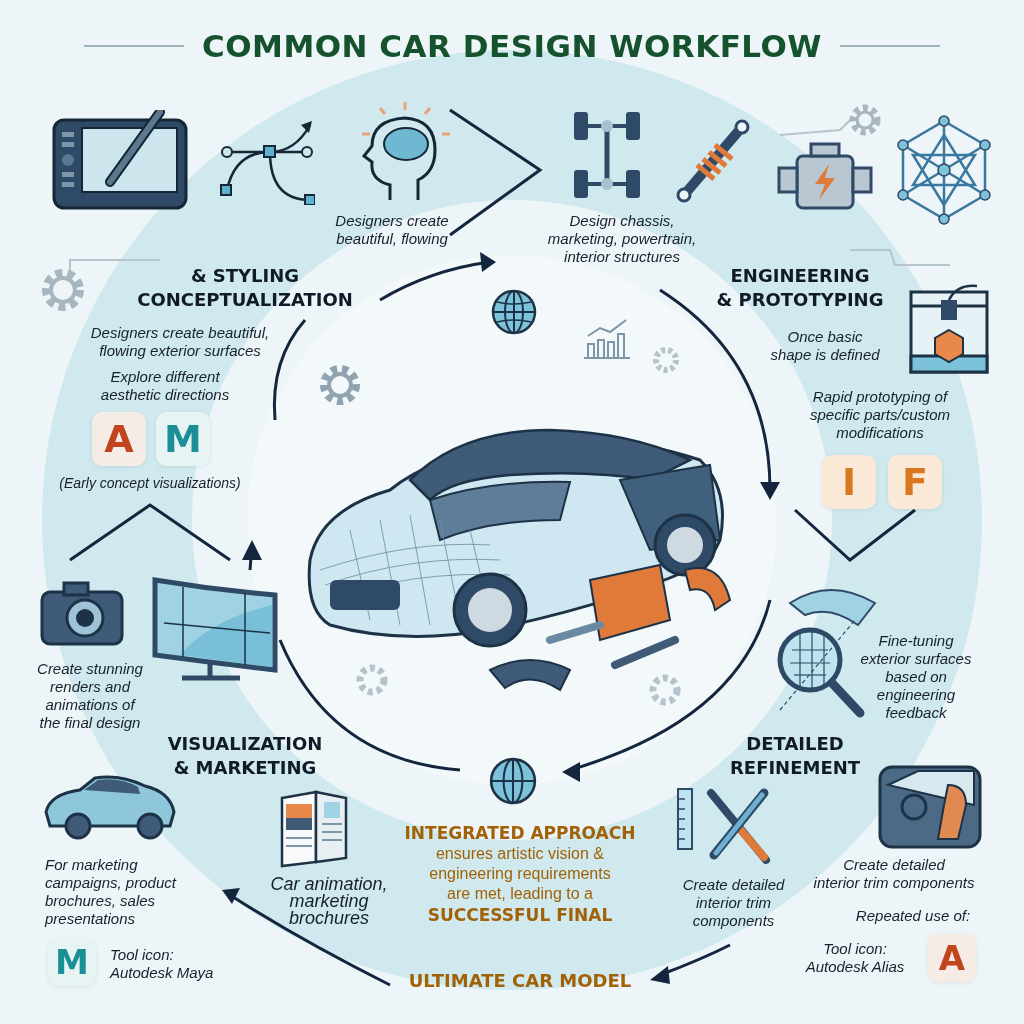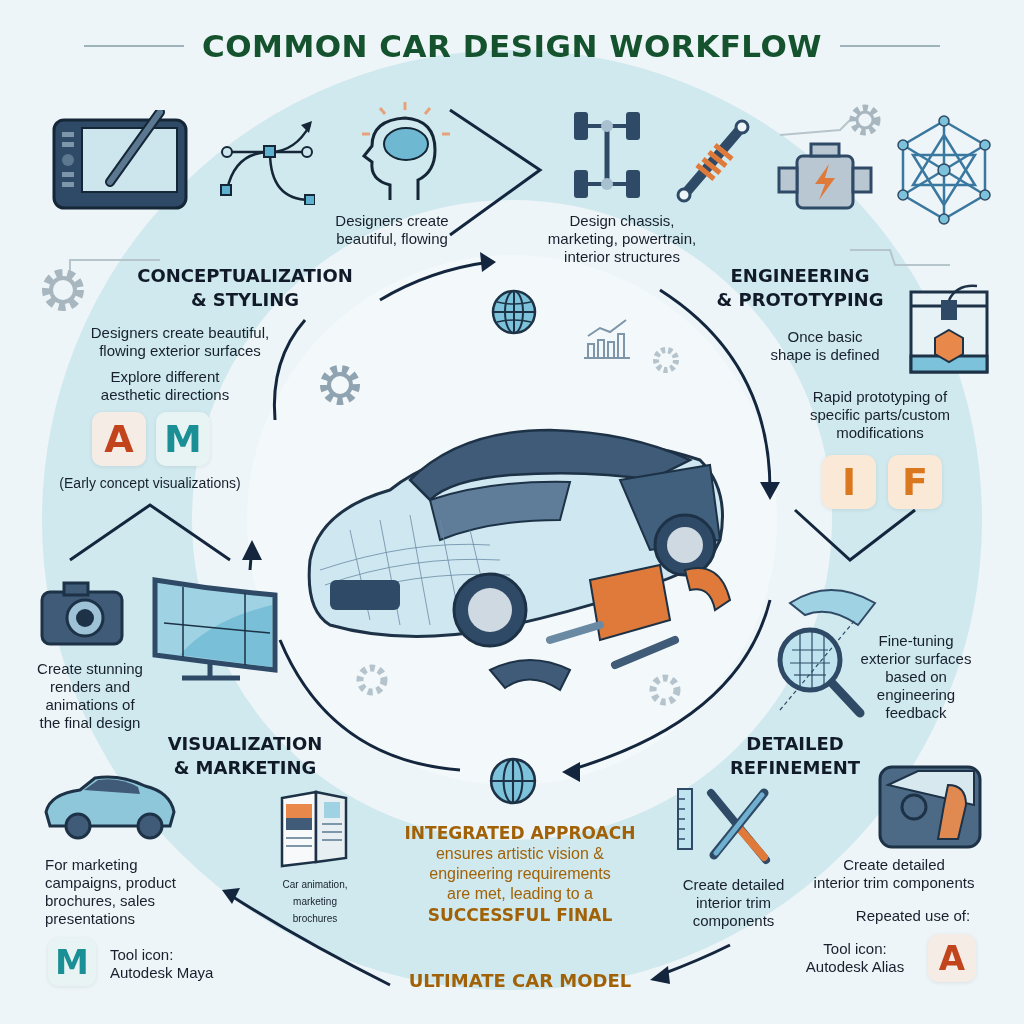--- a/index.html
+++ b/index.html
@@ -19,21 +19,21 @@
   .title {
     font-family: "DejaVu Sans", sans-serif;
     font-weight: bold; font-size: 31px; letter-spacing: 0.5px; color: #14532d;
   }
   .stage-title {
     font-family: "DejaVu Sans", sans-serif;
     font-weight: bold; font-size: 18px; line-height: 24px; color: #111a28;
     text-align: center; white-space: nowrap;
   }
   .txt {
-    font-size: 15px; line-height: 18px; color: #17202c; text-align: center;
+    font-size: 15px; line-height: 18px; color: #17202c; text-align: center; font-style: italic;
   }
   .txt-l { text-align: left; }
   .txt-r { }
   .tool-badge {
     width: 54px; height: 54px; border-radius: 10px;
     display: flex; align-items: center; justify-content: center;
     font-family: "DejaVu Sans", sans-serif; font-weight: bold; font-size: 38px;
     box-shadow: 0 1px 4px rgba(0,0,0,0.08);
   }
   .badge-alias { background: #f6ece6; color: #c2441c; }
@@ -120,22 +120,22 @@
 </svg>
 <div class="abs txt" style="left:312px;top:212px;width:160px">
   <div>Designers create</div>
   <div>beautiful, flowing</div>
 </div>
 <svg class="abs" style="left:35px;top:262px" width="56" height="56" viewBox="0 0 56 56">
   <circle cx="28" cy="28" r="17" fill="none" stroke="#a7b6bf" stroke-width="8" stroke-dasharray="7 5"></circle>
   <circle cx="28" cy="28" r="12" fill="#eef5f8" stroke="#a7b6bf" stroke-width="4"></circle>
 </svg>
 <div class="abs stage-title" style="left:110px;top:264px;width:270px">
+  <div>&amp; STYLING</div>
   <div>CONCEPTUALIZATION</div>
-  <div>&amp; STYLING</div>
 </div>
 <div class="abs txt" style="left:60px;top:324px;width:240px">
   <div>Designers create beautiful,</div>
   <div>flowing exterior surfaces</div>
 </div>
 <div class="abs txt" style="left:60px;top:368px;width:210px">
   <div>Explore different</div>
   <div>aesthetic directions</div>
 </div>
 <div class="abs" style="left:92px;top:412px;display:flex;gap:10px">
@@ -326,21 +326,21 @@
   <rect x="8" y="30" width="26" height="12" fill="#3f5b78"></rect>
   <g stroke="#7d96aa" stroke-width="2">
       <line x1="8" y1="50" x2="34" y2="50"></line>
       <line x1="8" y1="58" x2="34" y2="58"></line>
       <line x1="44" y1="36" x2="64" y2="36"></line>
       <line x1="44" y1="44" x2="64" y2="44"></line>
       <line x1="44" y1="52" x2="64" y2="52"></line>
     </g>
   <rect x="46" y="14" width="16" height="16" fill="#9fd3e4"></rect>
 </svg>
-<div class="abs txt" style="left:250px;top:876px;width:130px;font-size:10px;line-height:17px">
+<div class="abs txt" style="left:264px;top:876px;width:130px;font-size:18px;line-height:17px">
   <div>Car animation,</div>
   <div>marketing</div>
   <div>brochures</div>
 </div>
 <div class="abs txt txt-l" style="left:45px;top:856px;width:170px">
   <div>For marketing</div>
   <div>campaigns, product</div>
   <div>brochures, sales</div>
   <div>presentations</div>
 </div>

